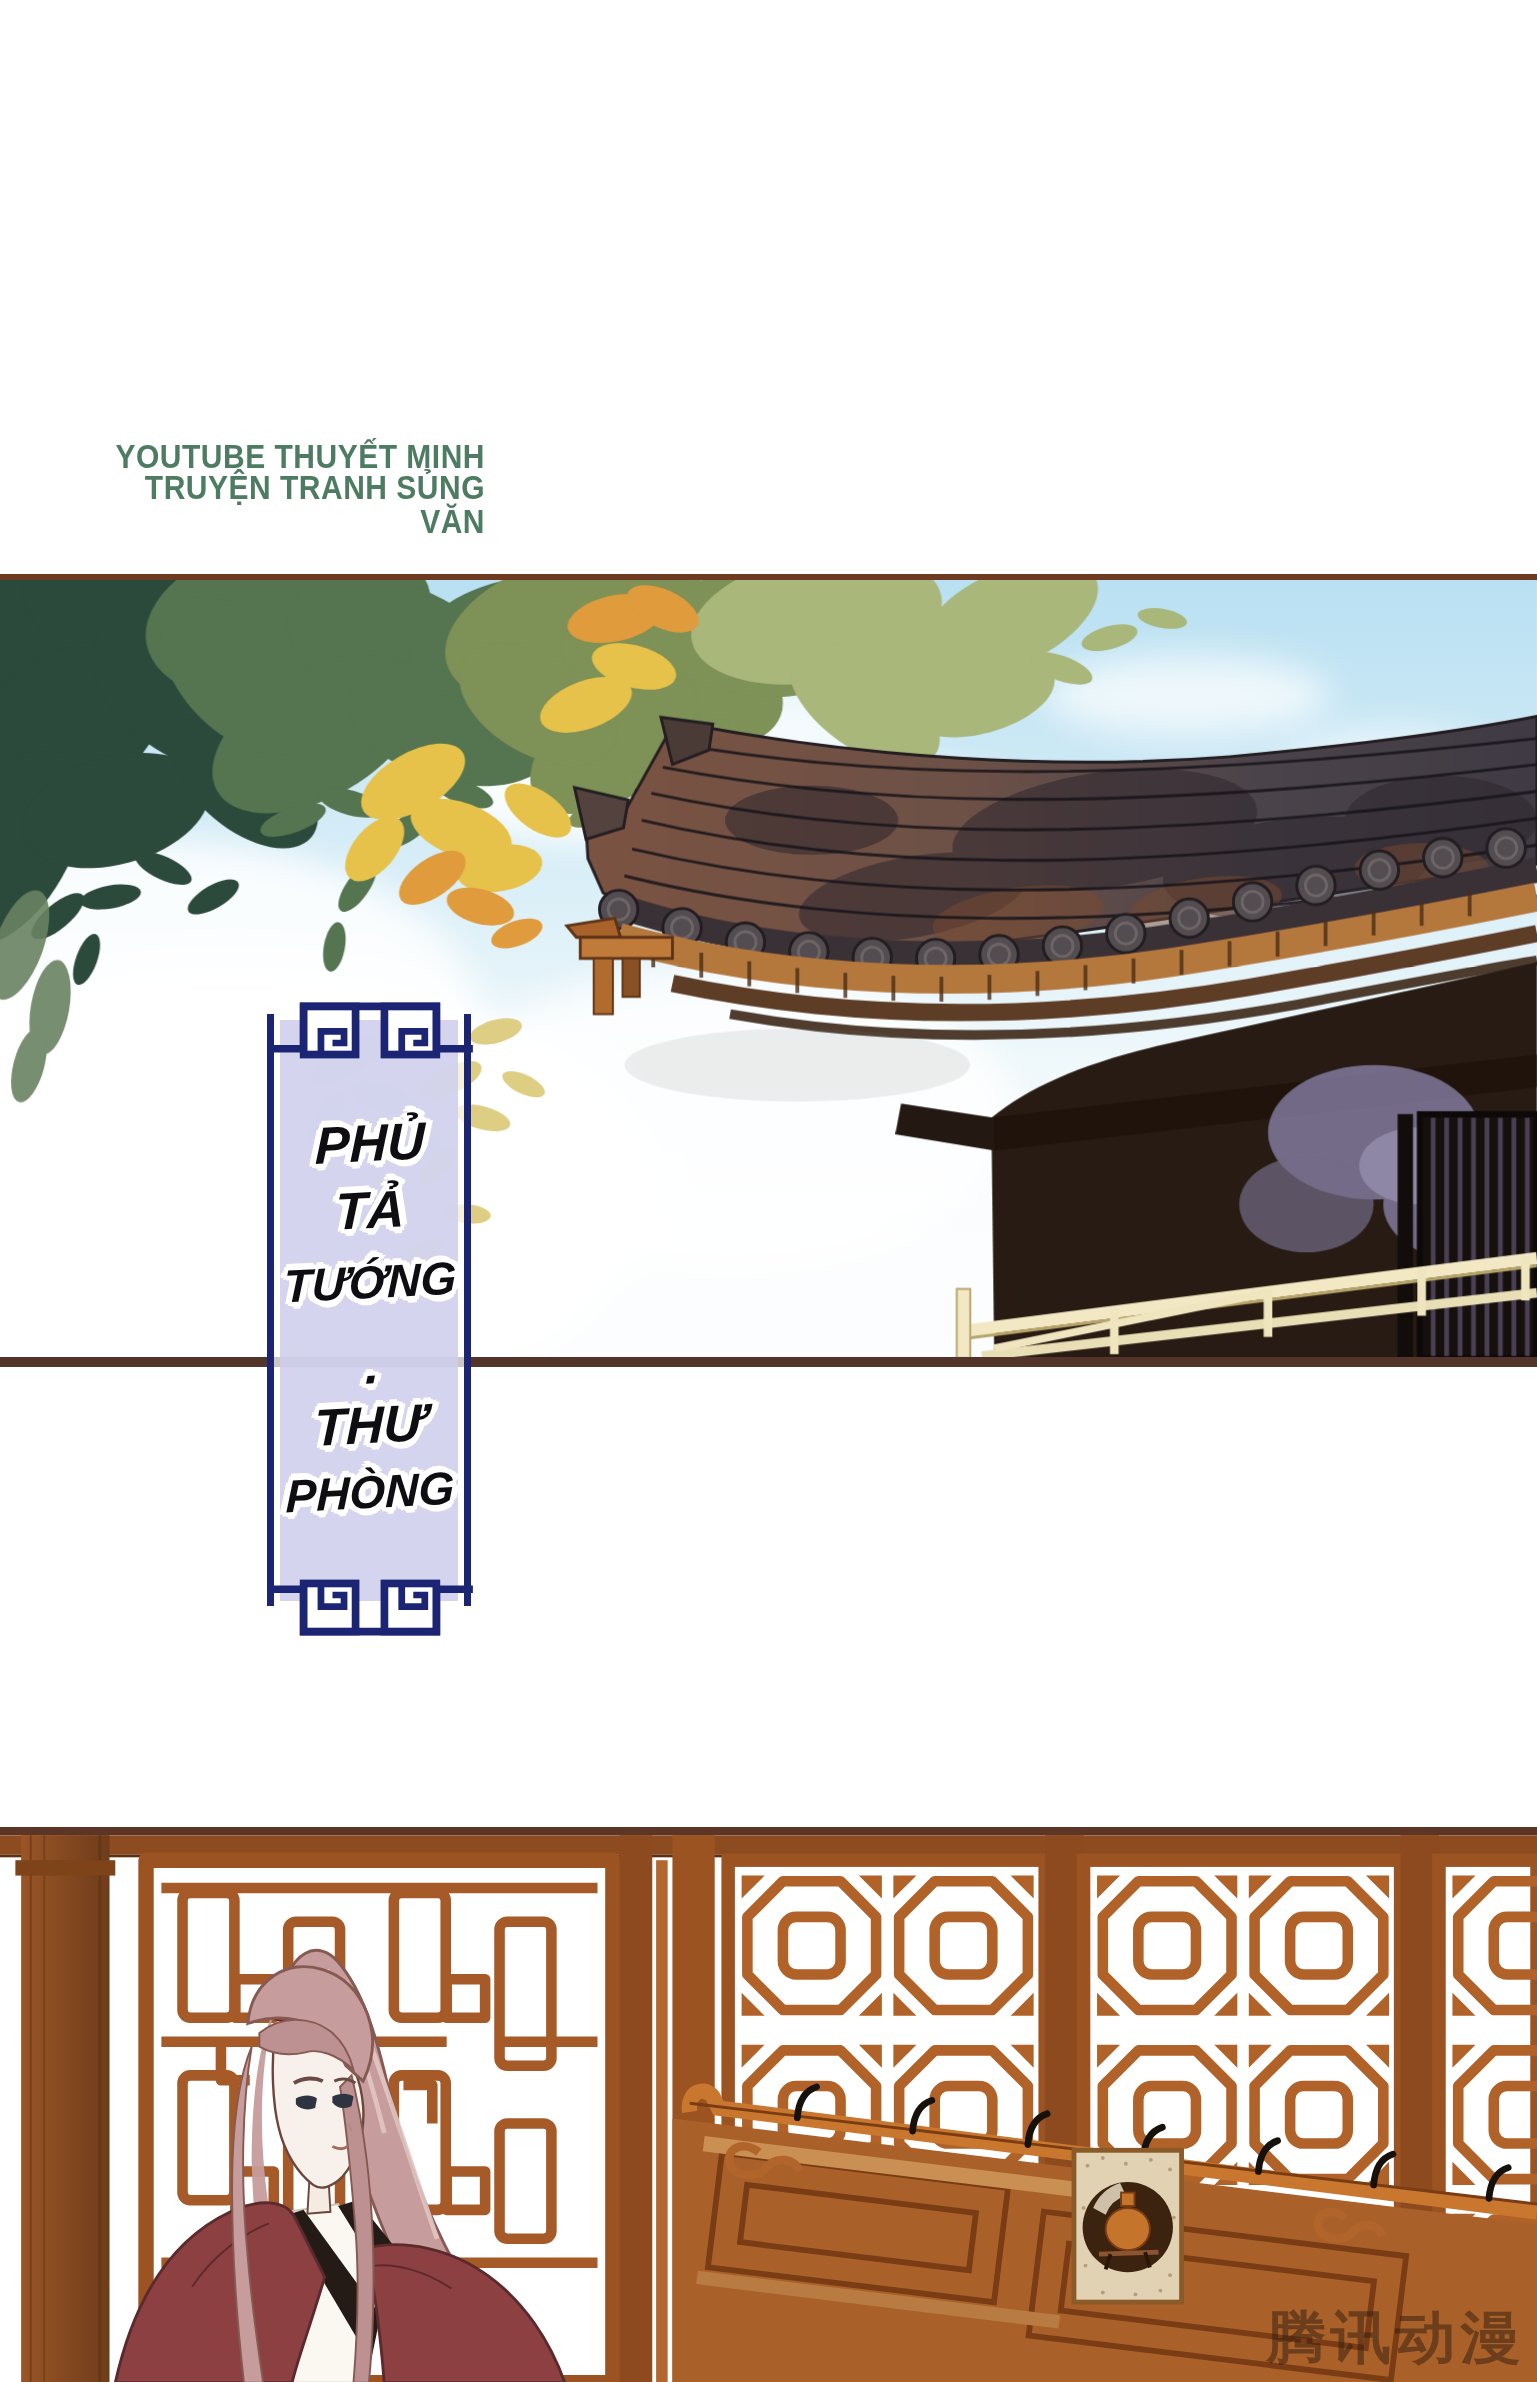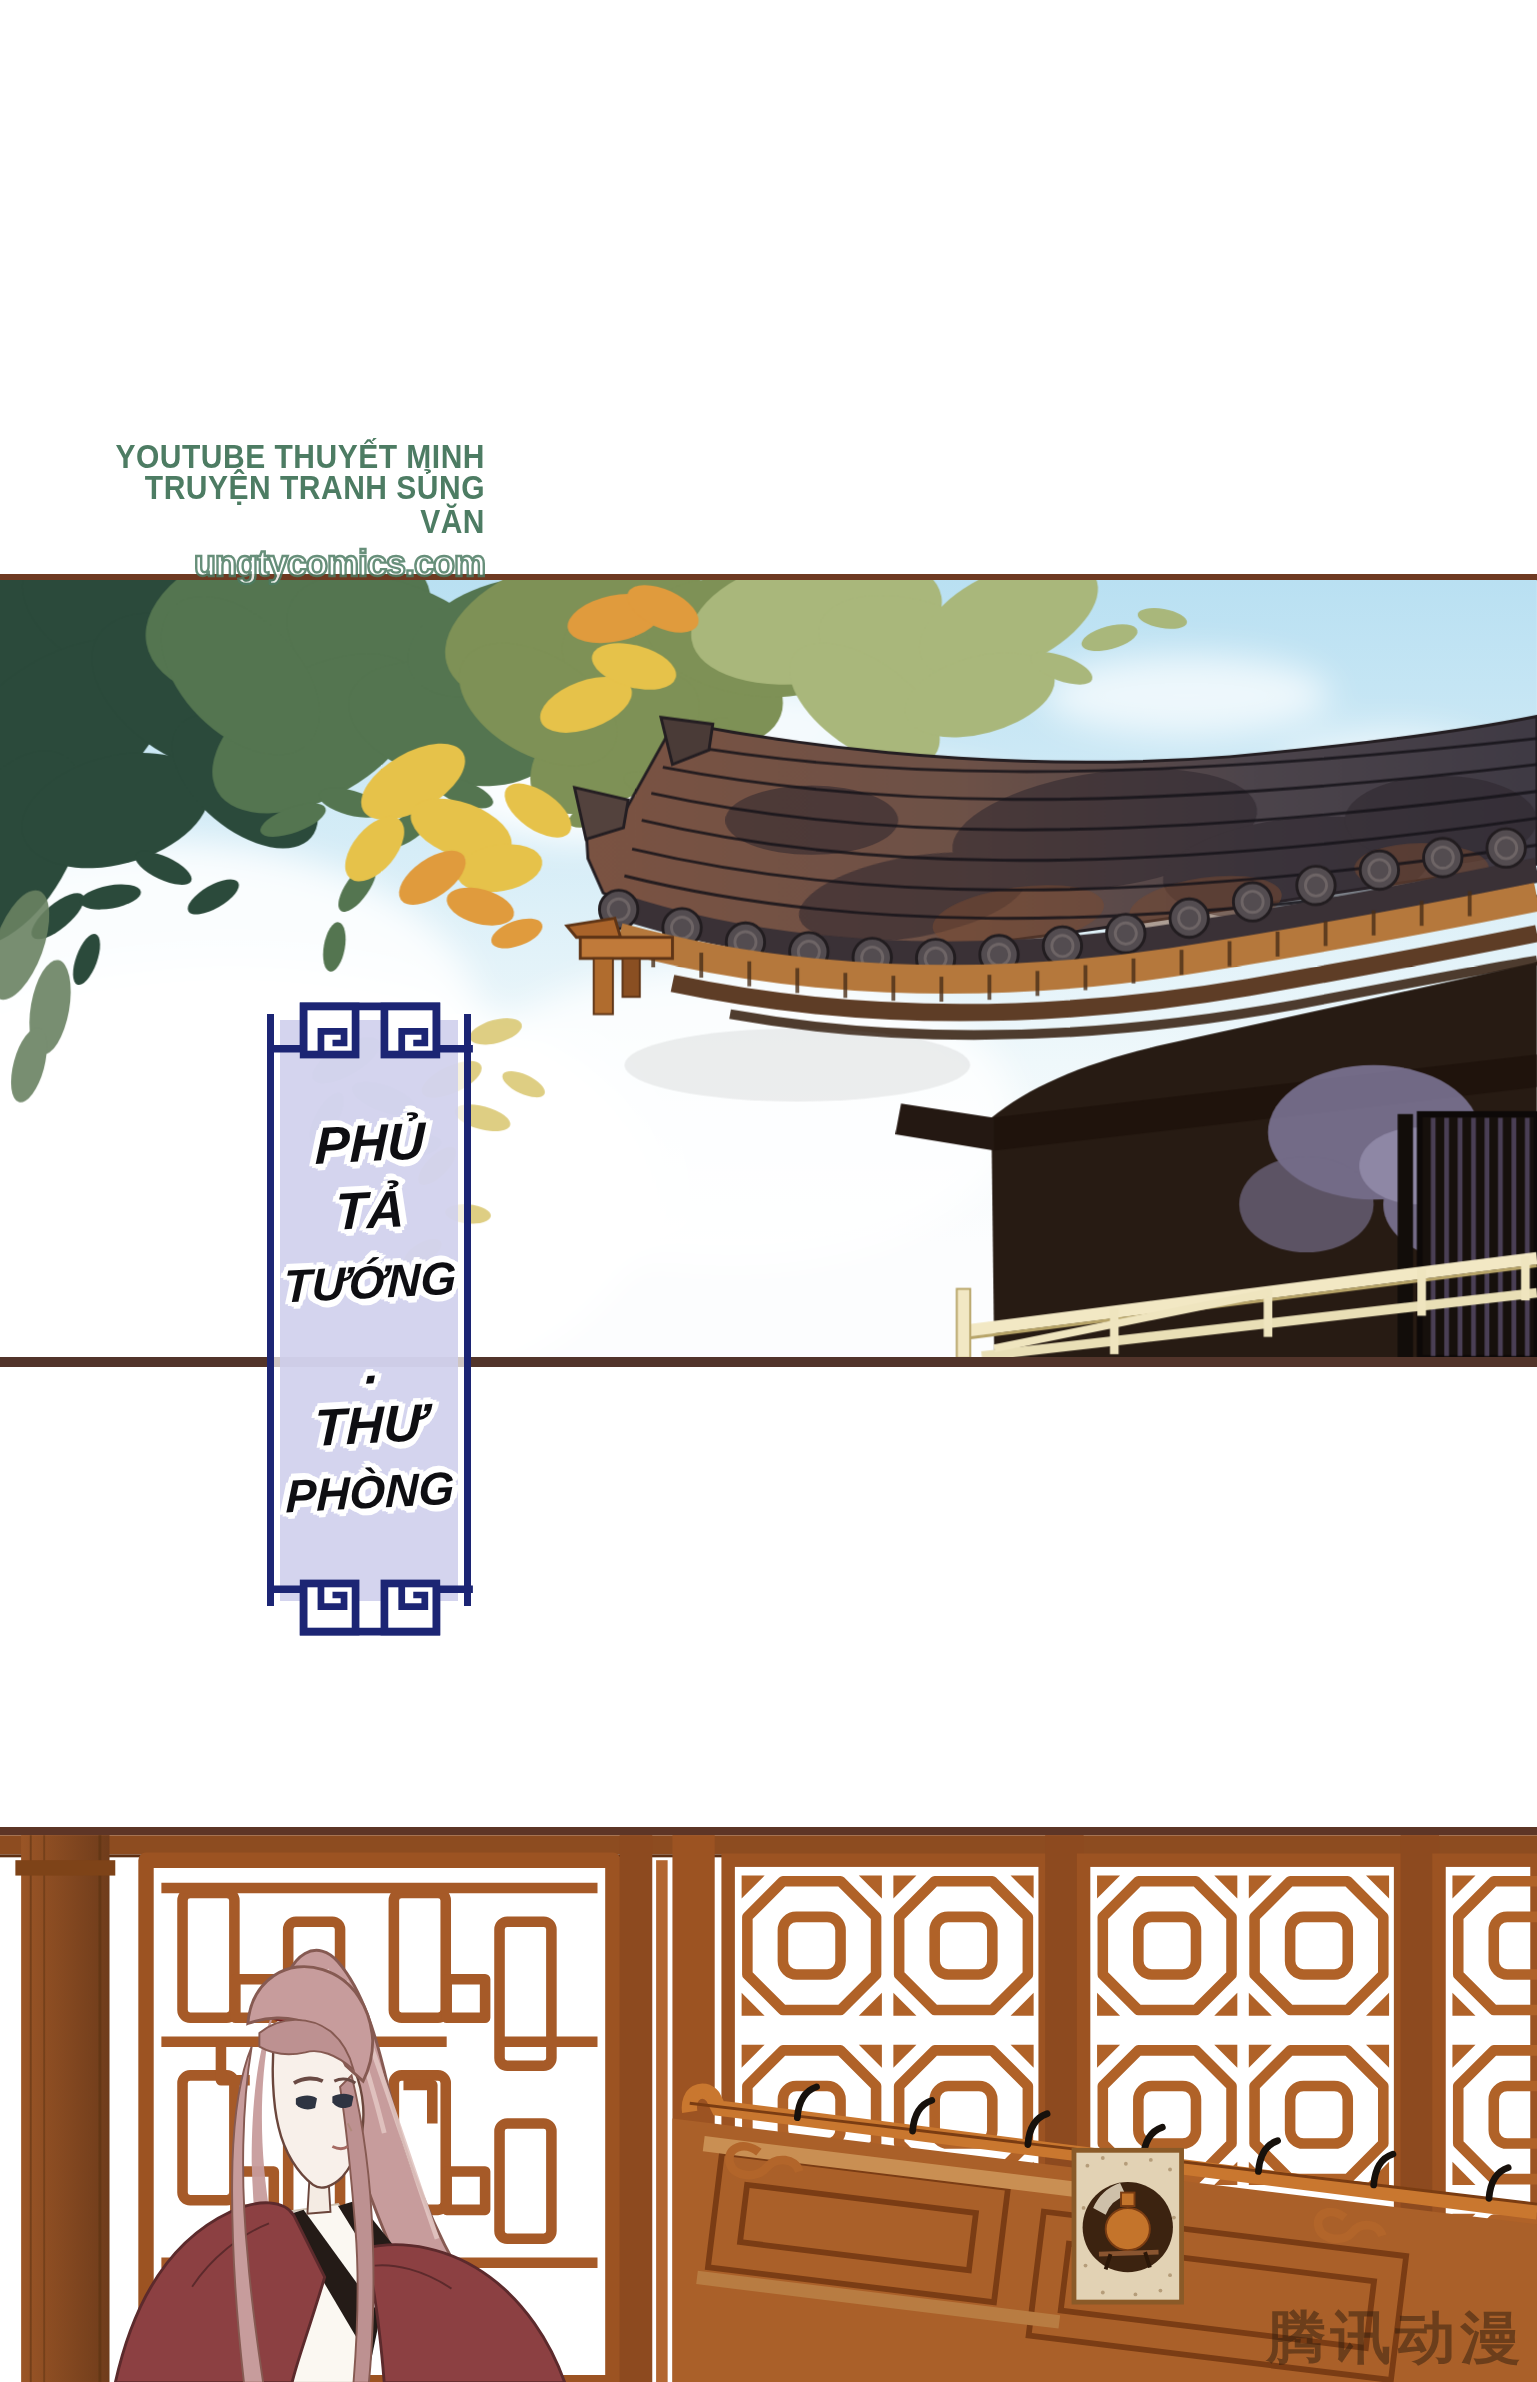--- a/index.html
+++ b/index.html
@@ -49,21 +49,20 @@
     transform:scaleY(.95);filter:blur(0.4px);white-space:nowrap;}
 </style>
 </head>
 <body>
 
 <div class="page">
 
   <div class="credit">
     <div class="cline">YOUTUBE THUYẾT MINH</div>
     <div class="cline">TRUYỆN TRANH SỦNG VĂN</div>
-    <div class="curl">ungtycomics.com</div>
   </div>
 
   <div class="pborder" id="p1-top"></div>
   <div class="panel" id="p1">
     <svg width="1537" height="778" viewBox="0 0 1600 810">
       <defs>
         <linearGradient id="skyg" x1="0" y1="0" x2="0" y2="1">
           <stop offset="0" stop-color="#b9e0f2"></stop>
             <stop offset="0.35" stop-color="#d6edf7"></stop>
           <stop offset="0.62" stop-color="#eff8fb"></stop>

